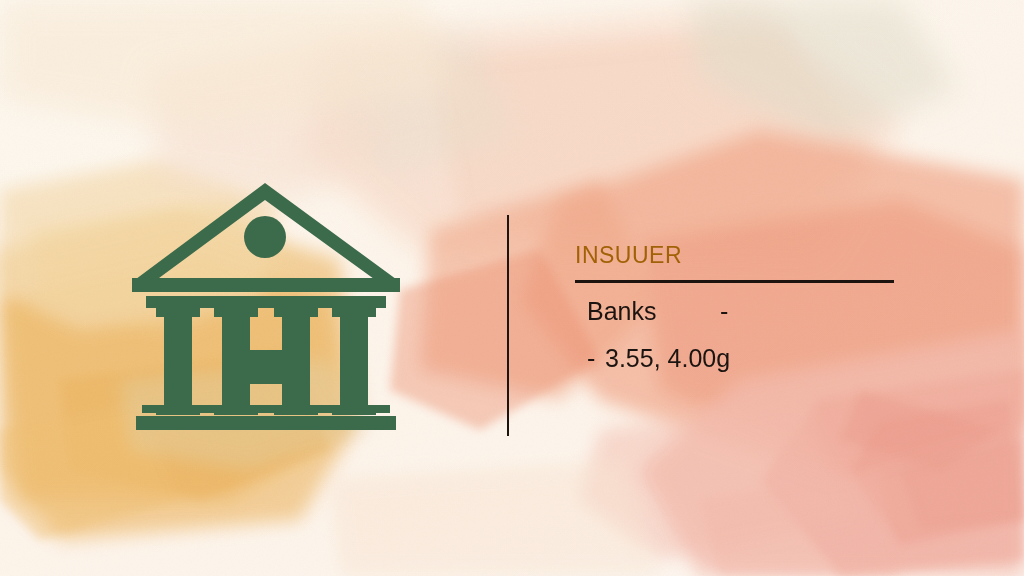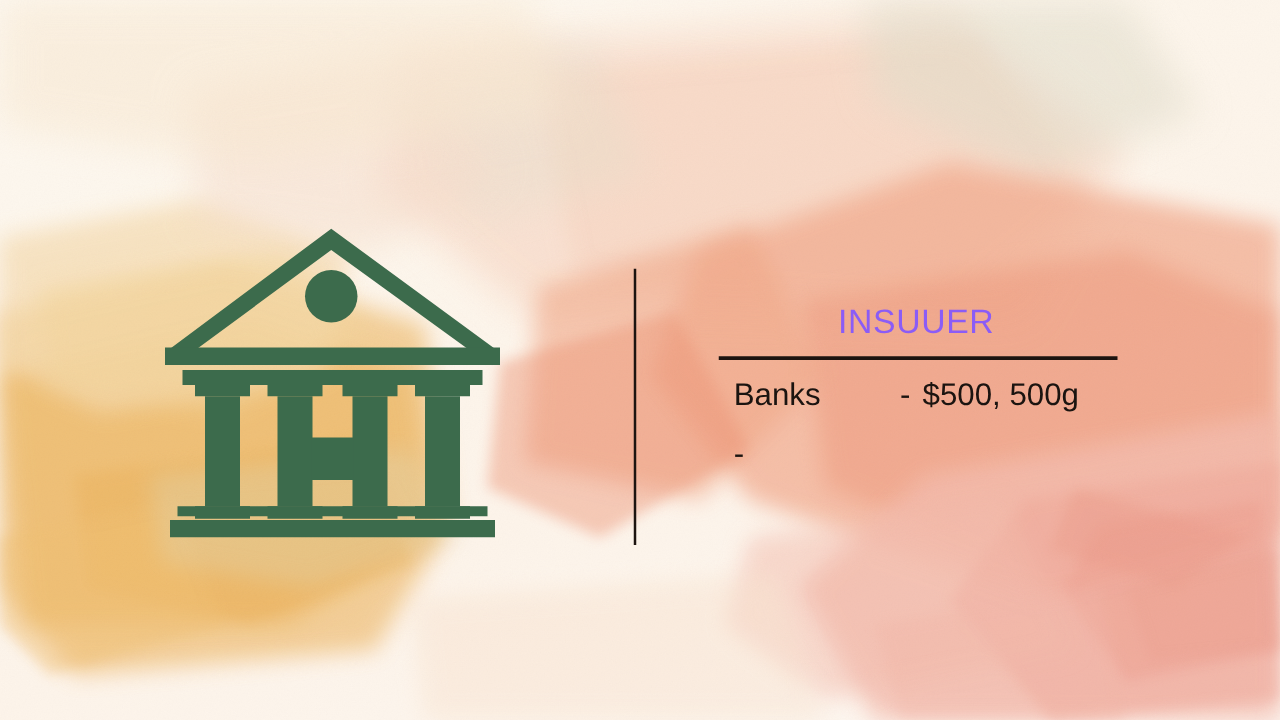--- a/index.html
+++ b/index.html
@@ -51,25 +51,24 @@
   }
 
   
   .panel {
     position: absolute;
     left: 575px;
     top: 243px;
     width: 322px;
   }
   .panel-title {
-    font-size: 27px;
+    font-size: 23px;
     font-weight: 400;
     letter-spacing: 0.5px;
-    color: #8b5cf6;
-    text-align: center;
+    color: #a16207;
     line-height: 1.1;
     margin: 0 0 12px 0;
     padding-right: 6px;
   }
   .h-rule {
     height: 3px;
     background: #1d1410;
     width: 319px;
     margin: 0 0 16px 0;
   }
@@ -209,23 +208,23 @@
 
     <h1 class="panel-title">INSUUER</h1>
 
     <div class="h-rule"></div>
 
     <div class="rows">
 
       <div class="row">
         <span class="row-label">Banks</span>
         <span class="row-bullet">-</span>
-        <span class="row-value">$500, 500g</span>
       </div>
 
       <div class="row">
         <span class="row-bullet">-</span>
+        <span class="row-value">3.55, 4.00g</span>
       </div>
 
     </div>
   </div>
 
 </div>
 
 </body></html>

